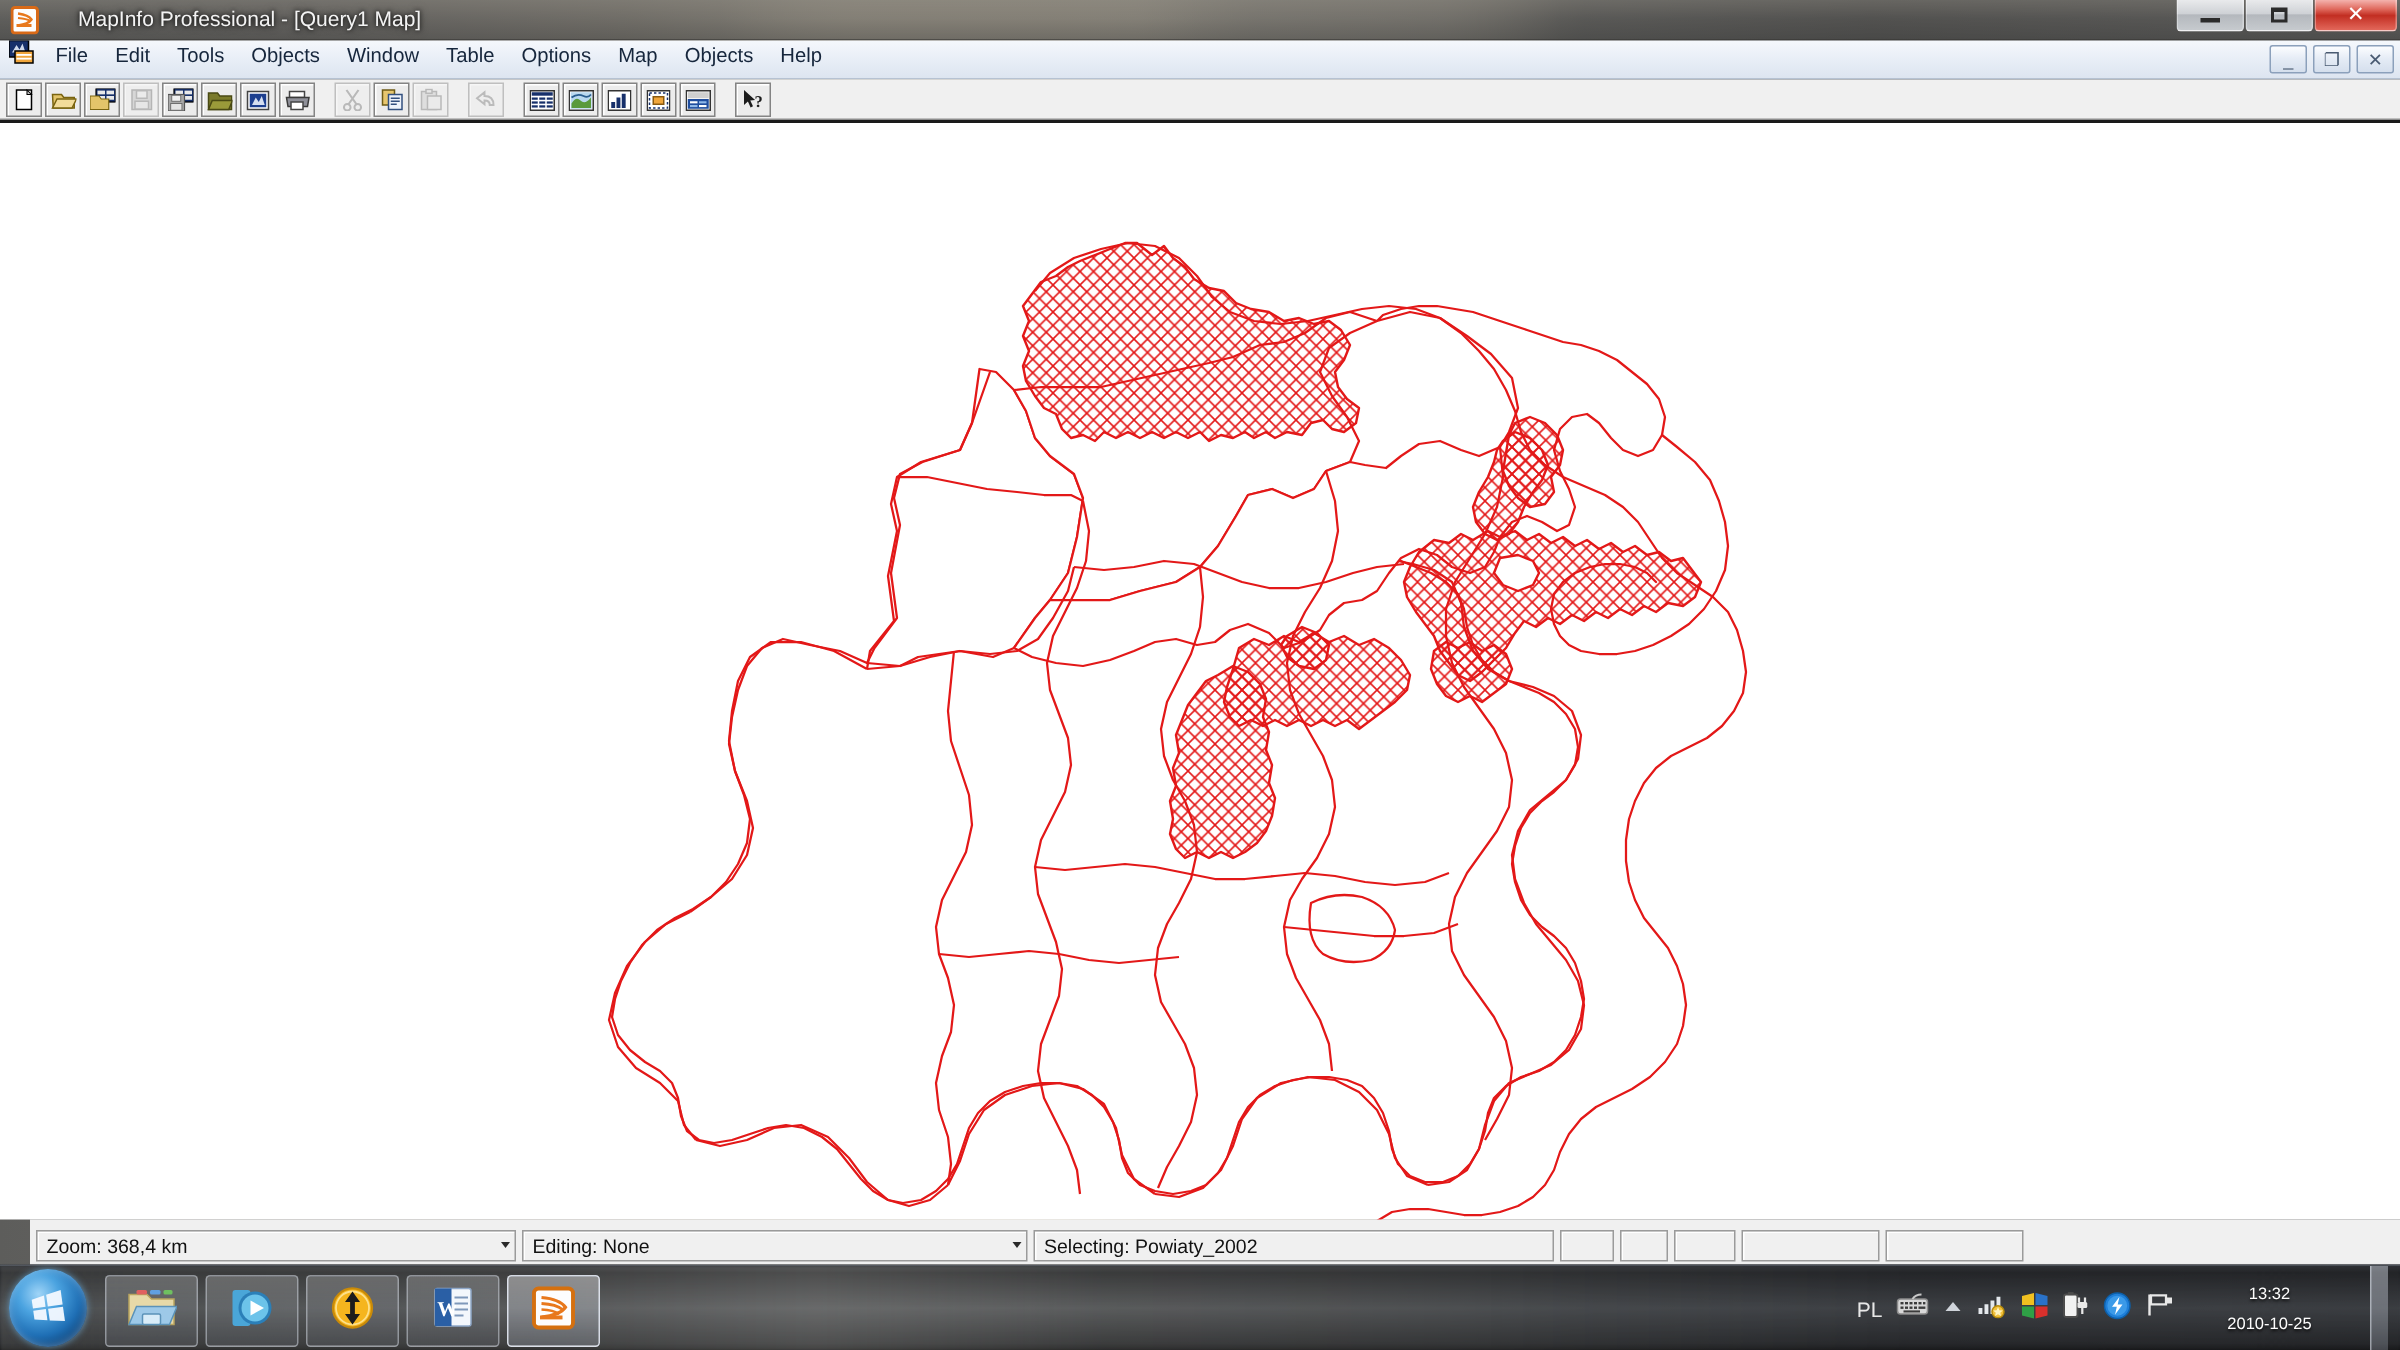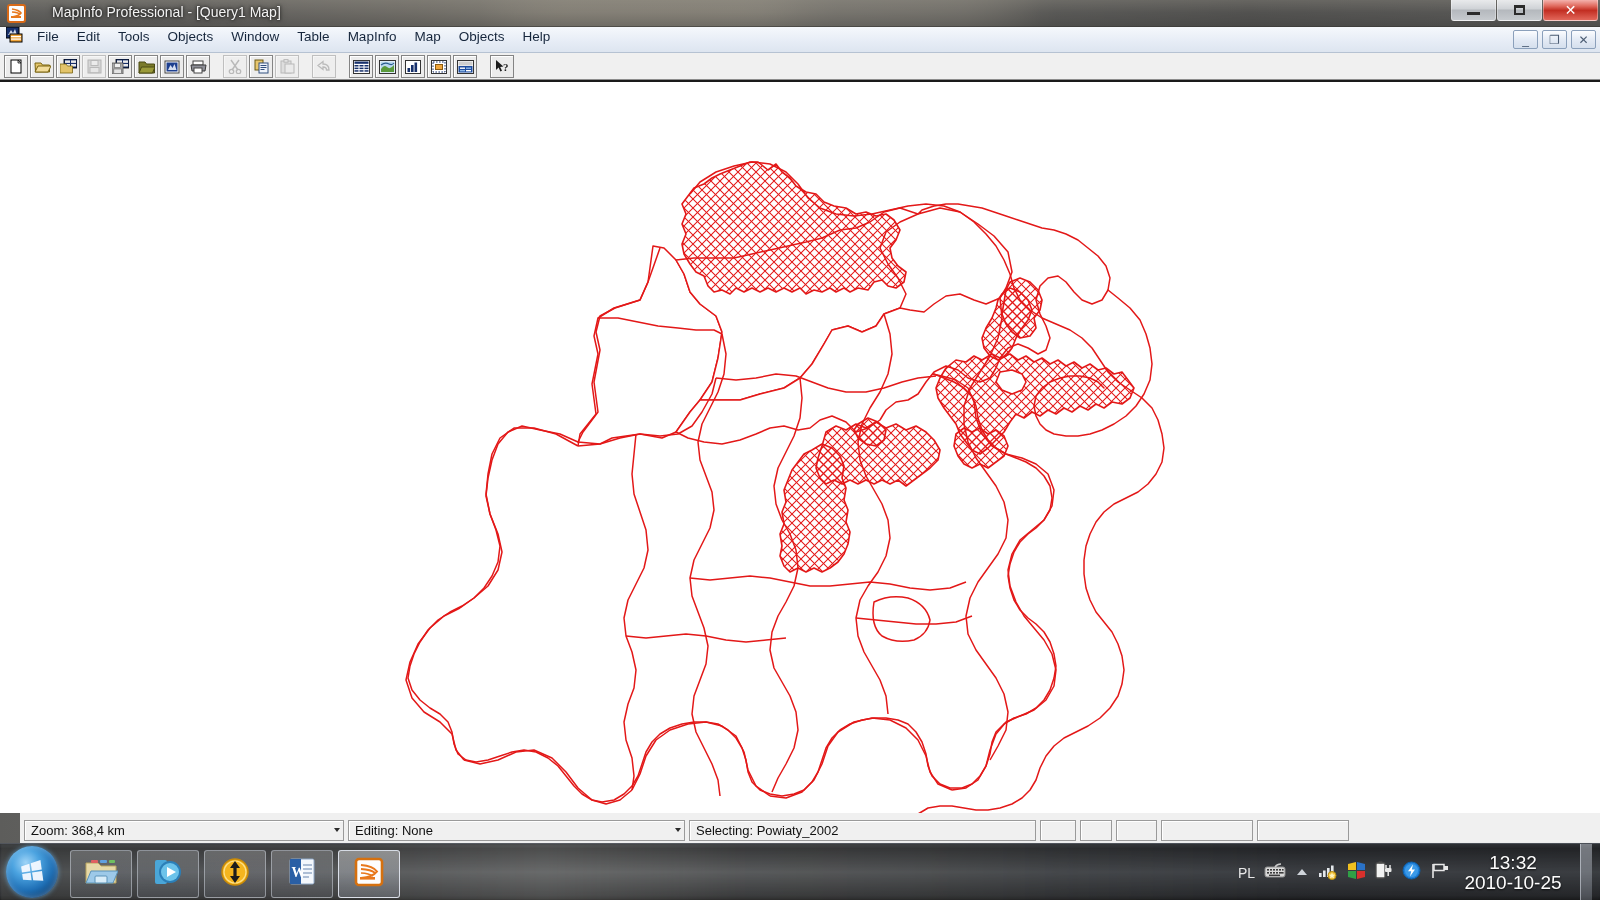--- a/index.html
+++ b/index.html
@@ -136,21 +136,21 @@
     background:linear-gradient(180deg, rgba(255,255,255,0.22) 0%, rgba(190,195,205,0.16) 45%, rgba(120,125,135,0.22) 100%);
     display:flex; align-items:center; justify-content:center;
   }
   .tray {
     position:absolute; right:0; top:0; height:57px; display:flex; align-items:center; gap:9px;
     padding-right:8px;
   }
   .tray .lang { color:#e8e8e8; font-size:14px; }
   .clock {
     display:flex; flex-direction:column; align-items:center; justify-content:center;
-    color:#fdfdfd; font-size:19px; line-height:20px; min-width:108px;
+    color:#fdfdfd; font-size:11px; line-height:20px; min-width:108px;
     text-shadow:0 1px 2px rgba(0,0,0,0.8);
   }
   .showdesk {
     width:12px; height:57px; margin-left:4px;
     background:linear-gradient(180deg, rgba(190,195,205,0.55), rgba(120,126,136,0.45));
     border-left:1px solid rgba(220,225,235,0.55);
   }
 </style>
 </head>
 <body>
@@ -193,21 +193,21 @@
         <rect x="5" y="11.5" width="10" height="1.2" fill="#fff"></rect>
       </svg>
     </span>
 
     <div class="menu-item"><span>File</span></div>
     <div class="menu-item"><span>Edit</span></div>
     <div class="menu-item"><span>Tools</span></div>
     <div class="menu-item"><span>Objects</span></div>
     <div class="menu-item"><span>Window</span></div>
     <div class="menu-item"><span>Table</span></div>
-    <div class="menu-item"><span>MapInfo</span></div>
+    <div class="menu-item"><span>Options</span></div>
     <div class="menu-item"><span>Map</span></div>
     <div class="menu-item"><span>Objects</span></div>
     <div class="menu-item"><span>Help</span></div>
 
     <div class="mdi-btns">
       <div class="mdi-btn">
           <span>_</span>
         </div>
       <div class="mdi-btn">
           <span>❐</span>

